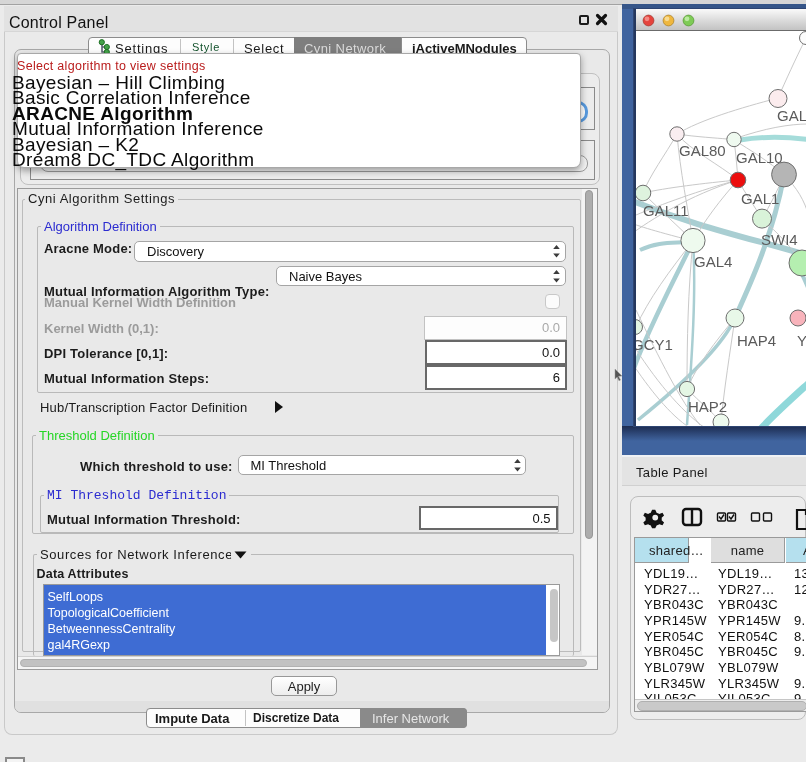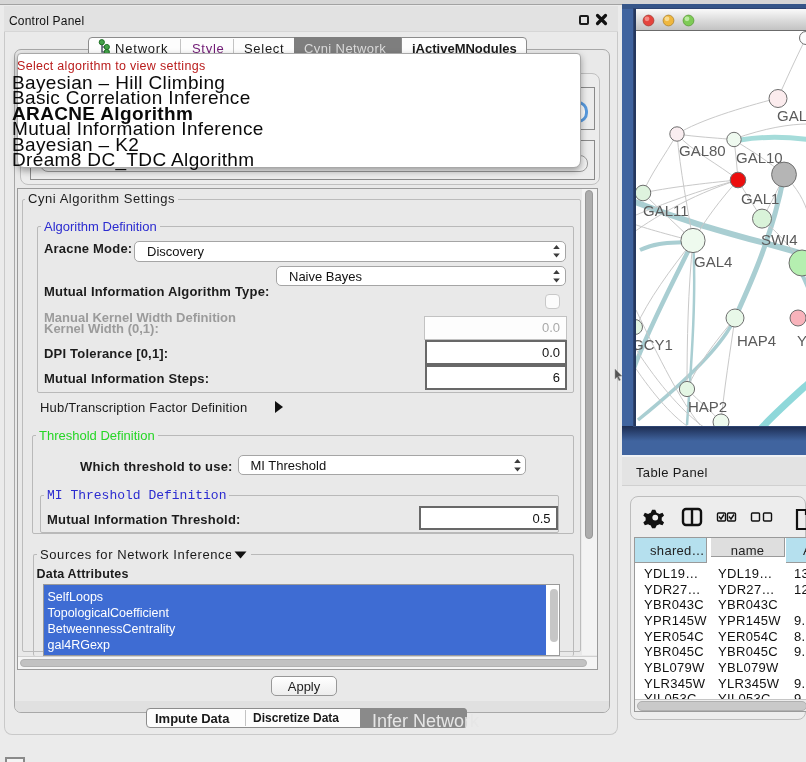--- a/index.html
+++ b/index.html
@@ -17,21 +17,21 @@
   .groupbox { position:absolute; border:1px solid #b9b9b9; border-radius:2px; }
   .gtitle { position:absolute; font-size:13px; background:#e9e9e9; padding:0 3px; }
 </style>
 </head>
 <body>
 
 <div class="abs" style="left:0;top:0;width:806px;height:5px;background:#d6d6d6;border-bottom:1px solid #a2a2a2;"></div>
 
 <div class="abs" style="left:4px;top:6px;width:614px;height:729px;background:#eaeaea;border:1px solid #c9c9c9;border-top:none;border-radius:0 0 8px 8px;"></div>
 <div class="abs" style="left:4px;top:6px;width:614px;height:26px;background:#e2e2e2;border-bottom:1px solid #d6d6d6;"></div>
-<div class="abs" style="left:9px;top:14px;font-size:12px;color:#111;letter-spacing:0.2px;">Control Panel</div>
+<div class="abs" style="left:9px;top:14px;font-size:16px;color:#111;letter-spacing:0.2px;">Control Panel</div>
 <div class="abs" style="left:579px;top:15px;width:10px;height:10px;border:2px solid #1a1a1a;border-radius:2px;"></div>
 <svg class="abs" style="left:595px;top:13px;" width="13" height="13" viewBox="0 0 13 13">
     <path d="M2.5 2.5 L10.5 10.5 M10.5 2.5 L2.5 10.5" stroke="#111" stroke-width="3.2" stroke-linecap="round"></path>
   </svg>
 
 <div class="abs" style="left:14px;top:49px;width:596px;height:664px;background:#e9e9e9;border:1px solid #a8a8a8;border-radius:7px;"></div>
 <div class="abs" style="left:15px;top:701px;width:594px;height:11px;background:#e0e0e0;border-radius:0 0 6px 6px;"></div>
 
 <div class="abs" style="left:20px;top:73px;width:580px;height:112px;background:#ececec;border:1px solid #c0c0c0;border-radius:8px;"></div>
 <div class="abs" style="left:30px;top:87px;width:565px;height:43px;background:#ececec;border:1px solid #8a8a8a;"></div>
@@ -39,23 +39,23 @@
 <div class="abs" style="left:30px;top:140px;width:565px;height:40px;background:#ececec;border:1px solid #8a8a8a;"></div>
 <div class="abs" style="left:40px;top:155px;width:548px;height:17px;background:#f2f2f2;border:1px solid #9a9a9a;border-radius:8px;"></div>
 
 <div id="toptabs" class="abs" style="left:88px;top:37px;width:439px;height:21px;background:#fdfdfd;border:1px solid #8c8c8c;border-radius:4px;font-size:13px;color:#1a1a1a;"></div>
 <svg class="abs" style="left:97px;top:39px" width="14" height="16" viewBox="0 0 14 16">
   <path d="M5 4 L5 13 L9 13 M5 8 L9 8" stroke="#5c6273" stroke-width="1.6" fill="none"></path>
   <circle cx="4.8" cy="3.2" r="2.6" fill="#44a24a" stroke="#1d7023" stroke-width="1"></circle>
   <circle cx="9.8" cy="8" r="2.6" fill="#44a24a" stroke="#1d7023" stroke-width="1"></circle>
   <circle cx="9.8" cy="13" r="2.6" fill="#44a24a" stroke="#1d7023" stroke-width="1"></circle>
 </svg>
-<div class="abs" style="left:115px;top:41px;font-size:13px;color:#1a1a1a;letter-spacing:0.8px;">Network</div>
+<div class="abs" style="left:115px;top:41px;font-size:13px;color:#1a1a1a;letter-spacing:0.8px;">Settings</div>
 <div class="abs" style="left:180px;top:39px;width:1px;height:17px;background:#c3c3c3;"></div>
-<div class="abs" style="left:192px;top:41px;font-size:13px;color:#701a75;letter-spacing:0.7px;">Style</div>
+<div class="abs" style="left:192px;top:41px;font-size:11px;color:#14532d;letter-spacing:0.7px;">Style</div>
 <div class="abs" style="left:233px;top:39px;width:1px;height:17px;background:#c3c3c3;"></div>
 <div class="abs" style="left:244px;top:41px;font-size:13px;color:#1a1a1a;letter-spacing:0.7px;">Select</div>
 <div class="abs" style="left:294px;top:37px;width:107px;height:21px;background:#7e7e7e;"></div>
 <div class="abs" style="left:304px;top:41px;font-size:13px;color:#dcdcdc;letter-spacing:0.4px;">Cyni Network</div>
 <div class="abs" style="left:401px;top:37px;width:1px;height:21px;background:#8c8c8c;"></div>
 <div class="abs" style="left:412px;top:41px;font-size:13px;font-weight:bold;color:#1a1a1a;">jActiveMNodules</div>
 
 <div class="abs" style="left:17px;top:188px;width:581px;height:482px;border:1px solid #9b9b9b;background:#e9e9e9;"></div>
 
 <div class="abs" style="left:582px;top:189px;width:15px;height:466px;background:#f3f3f3;"></div>
@@ -77,21 +77,21 @@
 <svg class="abs" style="left:552px;top:244px" width="9" height="15" viewBox="0 0 9 15">
     <path d="M1.2 5 L4.5 1 L7.8 5 Z M1.2 9.5 L4.5 13.5 L7.8 9.5 Z" fill="#3c3c3c"></path>
   </svg>
 <div class="lbl abs" style="left:44px;top:284px;">Mutual Information Algorithm Type:</div>
 <div class="combo" style="left:276px;top:265.5px;width:289.5px;height:20.5px;">
     <span class="ct">Naive Bayes</span>
   </div>
 <svg class="abs" style="left:552px;top:268.5px" width="9" height="15" viewBox="0 0 9 15">
     <path d="M1.2 5 L4.5 1 L7.8 5 Z M1.2 9.5 L4.5 13.5 L7.8 9.5 Z" fill="#3c3c3c"></path>
   </svg>
-<div class="glbl abs" style="left:44px;top:295px;margin-top:15px;">Manual Kernel Width Definition</div>
+<div class="glbl abs" style="left:44px;top:295px;">Manual Kernel Width Definition</div>
 <div class="abs" style="left:545px;top:294px;width:15px;height:15px;background:#fbfbfb;border:1px solid #c8c8c8;border-radius:4px;"></div>
 <div class="glbl abs" style="left:44px;top:321px;">Kernel Width (0,1):</div>
 <div class="dfield" style="left:424px;top:316px;width:143px;height:23.5px;">0.0</div>
 <div class="lbl abs" style="left:44px;top:346px;">DPI Tolerance [0,1]:</div>
 <div class="field" style="left:424.5px;top:340px;width:142.5px;height:24.5px;">0.0</div>
 <div class="lbl abs" style="left:44px;top:371px;">Mutual Information Steps:</div>
 <div class="field" style="left:424.5px;top:365px;width:142.5px;height:24.5px;">6</div>
 
 <div class="abs" style="left:40px;top:400px;font-size:13px;color:#1a1a1a;letter-spacing:0.2px;">Hub/Transcription Factor Definition</div>
 <svg class="abs" style="left:274px;top:400px" width="10" height="14" viewBox="0 0 10 14">
@@ -125,21 +125,21 @@
 <div class="abs" style="left:47.5px;top:588.5px;font-size:12.5px;color:#fff;line-height:16.1px;">SelfLoops<br>TopologicalCoefficient<br>BetweennessCentrality<br>gal4RGexp</div>
 <div class="abs" style="left:549.5px;top:589px;width:8.5px;height:53px;background:#c6c6c6;border-radius:4.5px;"></div>
 
 <div class="abs" style="left:271px;top:675.5px;width:66px;height:20px;background:linear-gradient(#ffffff,#ededed);border:1px solid #989898;border-radius:5px;text-align:center;font-size:13px;color:#222;padding-top:2px;">Apply</div>
 
 <div class="abs" style="left:146px;top:708px;width:321px;height:20px;background:#fdfdfd;border:1px solid #8c8c8c;border-radius:4px;"></div>
 <div class="abs" style="left:155px;top:711px;font-size:13px;font-weight:bold;color:#1a1a1a;">Impute Data</div>
 <div class="abs" style="left:245px;top:710px;width:1px;height:16px;background:#c3c3c3;"></div>
 <div class="abs" style="left:253px;top:711px;font-size:12px;font-weight:bold;color:#1a1a1a;">Discretize Data</div>
 <div class="abs" style="left:360px;top:708px;width:107px;height:20px;background:#8a8a8a;border-radius:0 4px 4px 0;"></div>
-<div class="abs" style="left:372px;top:711px;font-size:18px;color:#e6e6e6;">Infer Network</div>
+<div class="abs" style="left:372px;top:711px;font-size:13px;color:#e6e6e6;">Infer Network</div>
 
 <div class="abs" style="left:17px;top:53px;width:564px;height:115px;background:#fff;border:1px solid #a8a8a8;border-radius:4px 4px 7px 7px;box-shadow:0 3px 7px rgba(0,0,0,0.35);"></div>
 <div class="abs" style="left:17px;top:59px;width:652px;text-align:left;font-size:12.5px;color:#b91c1c;letter-spacing:0.3px;">Select algorithm to view settings</div>
 <div class="abs" style="left:12px;top:75px;font-size:19px;color:#0a0a0a;line-height:15.4px;letter-spacing:0.35px;">Bayesian – Hill Climbing<br>Basic Correlation Inference<br><b>ARACNE Algorithm</b><br>Mutual Information Inference<br>Bayesian – K2<br>Dream8 DC_TDC Algorithm</div>
 
 <svg class="abs" style="left:614px;top:369px" width="10" height="12" viewBox="0 0 10 12">
     <path d="M1 0 L8 7 L4.5 7.3 L6.5 11 L5 11.8 L3.2 8 L1 10 Z" fill="#555" stroke="#999" stroke-width="0.5"></path>
   </svg>
 <div class="abs" style="left:5px;top:757px;width:20px;height:10px;background:#f4f4f4;border:2px solid #8a8a8a;"></div>
 
@@ -265,21 +265,21 @@
     <rect x="87.5" y="17" width="8" height="8" rx="1" fill="none" stroke="#111" stroke-width="1.4"></rect>
     <rect x="97.5" y="17" width="8" height="8" rx="1" fill="none" stroke="#111" stroke-width="1.4"></rect>
     <path d="M89 20.5 l2 2.5 l3-4.5" stroke="#111" stroke-width="1.4" fill="none"></path>
     <path d="M99 20.5 l2 2.5 l3-4.5" stroke="#111" stroke-width="1.4" fill="none"></path>
     <rect x="121.5" y="17" width="8" height="8" rx="1" fill="none" stroke="#111" stroke-width="1.4"></rect>
     <rect x="133.5" y="17" width="8" height="8" rx="1" fill="none" stroke="#111" stroke-width="1.4"></rect>
   </g>
   <path d="M167 14 l9 0 l4 4 l0 15 l-13 0 Z M176 14 l0 4 l4 0" fill="none" stroke="#111" stroke-width="2.2"></path>
 </svg>
 <div id="tbl" class="abs" style="left:634px;top:537px;width:172px;height:175px;border:1px solid #9a9a9a;border-right:none;background:#fff;overflow:hidden;font-size:13px;color:#111;letter-spacing:0.3px;">
-  <div style="position:absolute;left:0;top:0;height:25px;width:72px;background:#b5e0ee;border-right:1px solid #9a9a9a;border-bottom:1px solid #9a9a9a;text-align:center;padding-top:5px;padding-left:14px;font-size:13px;color:#222;">shared…</div>
-  <div style="position:absolute;left:76px;top:0;height:19px;width:74px;background:#dedede;border-right:1px solid #9a9a9a;border-bottom:1px solid #9a9a9a;text-align:center;padding-top:5px;font-size:13px;color:#222;">name</div>
+  <div style="position:absolute;left:0;top:0;height:25px;width:54px;background:#b5e0ee;border-right:1px solid #9a9a9a;border-bottom:1px solid #9a9a9a;text-align:center;padding-top:5px;padding-left:14px;font-size:13px;color:#222;">shared…</div>
+  <div style="position:absolute;left:76px;top:0;height:25px;width:74px;background:#dedede;border-right:1px solid #9a9a9a;border-bottom:1px solid #9a9a9a;text-align:center;padding-top:5px;font-size:13px;color:#222;">name</div>
   <div style="position:absolute;left:151px;top:0;height:25px;width:21px;background:#b5e0ee;border-bottom:1px solid #9a9a9a;padding-top:5px;font-size:13px;color:#222;padding-left:17px;">A</div>
   <div style="position:absolute;left:9px;top:28px;line-height:15.65px;">YDL19…<br>YDR27…<br>YBR043C<br>YPR145W<br>YER054C<br>YBR045C<br>YBL079W<br>YLR345W<br>YIL053C</div>
   <div style="position:absolute;left:83px;top:28px;line-height:15.65px;">YDL19…<br>YDR27…<br>YBR043C<br>YPR145W<br>YER054C<br>YBR045C<br>YBL079W<br>YLR345W<br>YIL053C</div>
   <div style="position:absolute;left:159px;top:28px;line-height:15.65px;">13<br>12<br>&nbsp;<br>9.<br>8.<br>9.<br>&nbsp;<br>9.<br>9.</div>
   <div style="position:absolute;left:0px;top:161px;width:172px;height:14px;background:#ededed;border-top:1px solid #c6c6c6;"></div>
   <div style="position:absolute;left:2px;top:163px;width:170px;height:10px;background:#c9c9c9;border:1px solid #b0b0b0;border-radius:5px;"></div>
 </div>
 
 </body></html>

